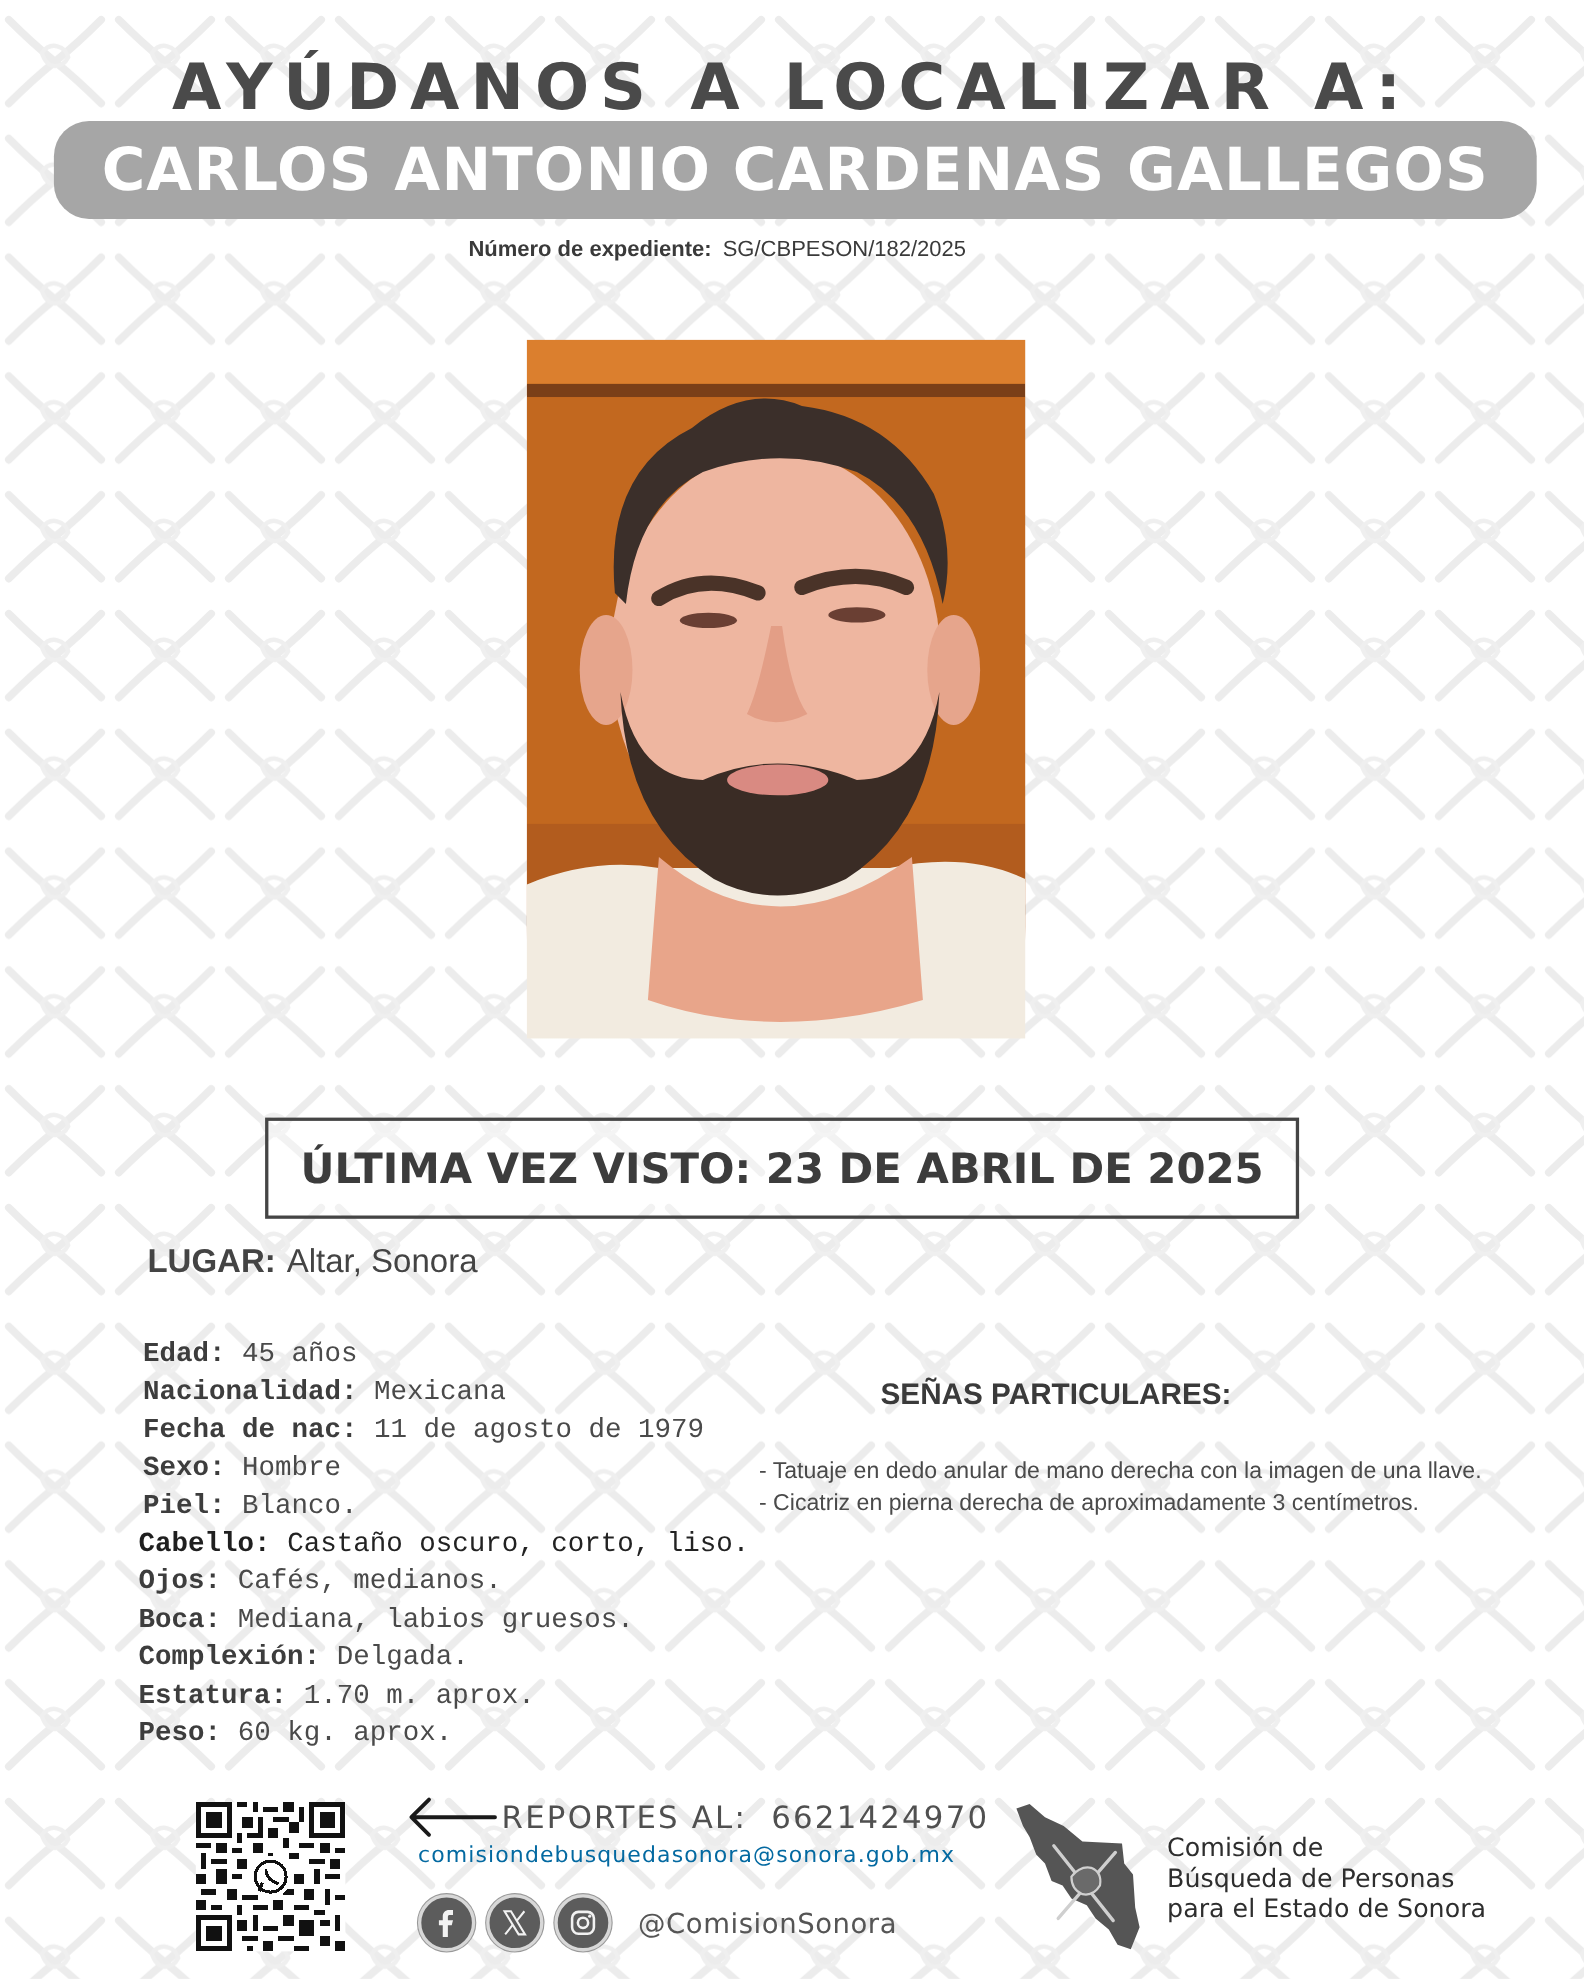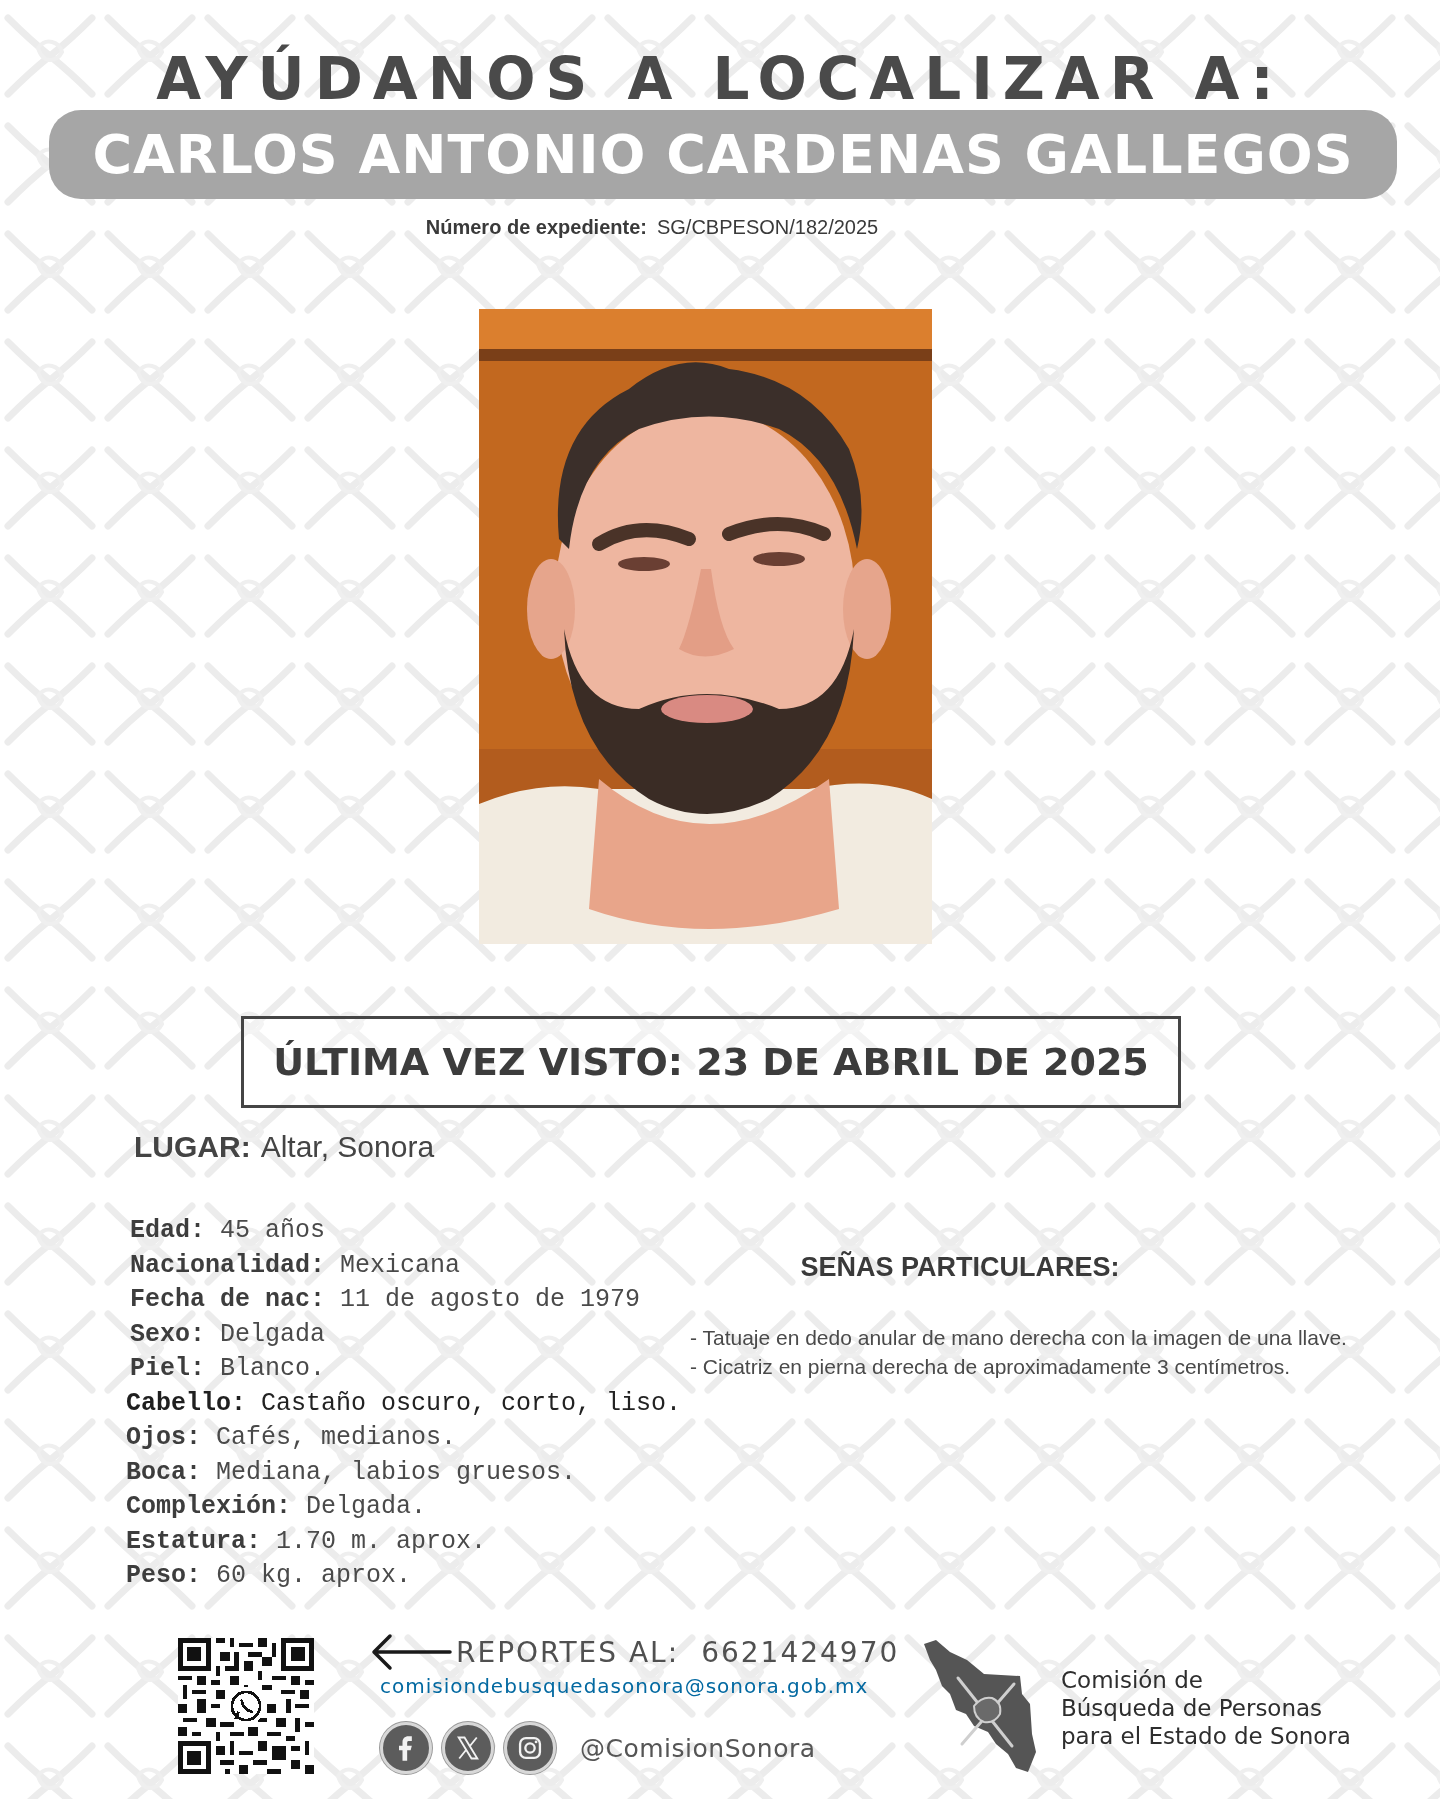--- a/index.html
+++ b/index.html
@@ -212,21 +212,21 @@
 </div>
 
 <div class="abs place">
   <span class="lbl">LUGAR:</span><span>Altar, Sonora</span>
 </div>
 
 <div class="abs details">
   <div class="row"><span class="lbl">Edad:</span> <span>45 años</span></div>
   <div class="row"><span class="lbl">Nacionalidad:</span> <span>Mexicana</span></div>
   <div class="row"><span class="lbl">Fecha de nac:</span> <span>11 de agosto de 1979</span></div>
-  <div class="row"><span class="lbl">Sexo:</span> <span>Delgada</span></div>
+  <div class="row"><span class="lbl">Sexo:</span> <span>Hombre</span></div>
   <div class="row"><span class="lbl">Piel:</span> <span>Blanco.</span></div>
   <div class="row" style="margin-left:-4px;color:#222"><span class="lbl" style="color:#1f1f1f">Cabello:</span> <span>Castaño oscuro, corto, liso.</span></div>
   <div class="row" style="margin-left:-4px"><span class="lbl">Ojos:</span> <span>Cafés, medianos.</span></div>
   <div class="row" style="margin-left:-4px"><span class="lbl">Boca:</span> <span>Mediana, labios gruesos.</span></div>
   <div class="row" style="margin-left:-4px"><span class="lbl">Complexión:</span> <span>Delgada.</span></div>
   <div class="row" style="margin-left:-4px"><span class="lbl">Estatura:</span> <span>1.70 m. aprox.</span></div>
   <div class="row" style="margin-left:-4px"><span class="lbl">Peso:</span> <span>60 kg. aprox.</span></div>
 </div>
 
 <div class="abs marks-title">SEÑAS PARTICULARES:</div>

